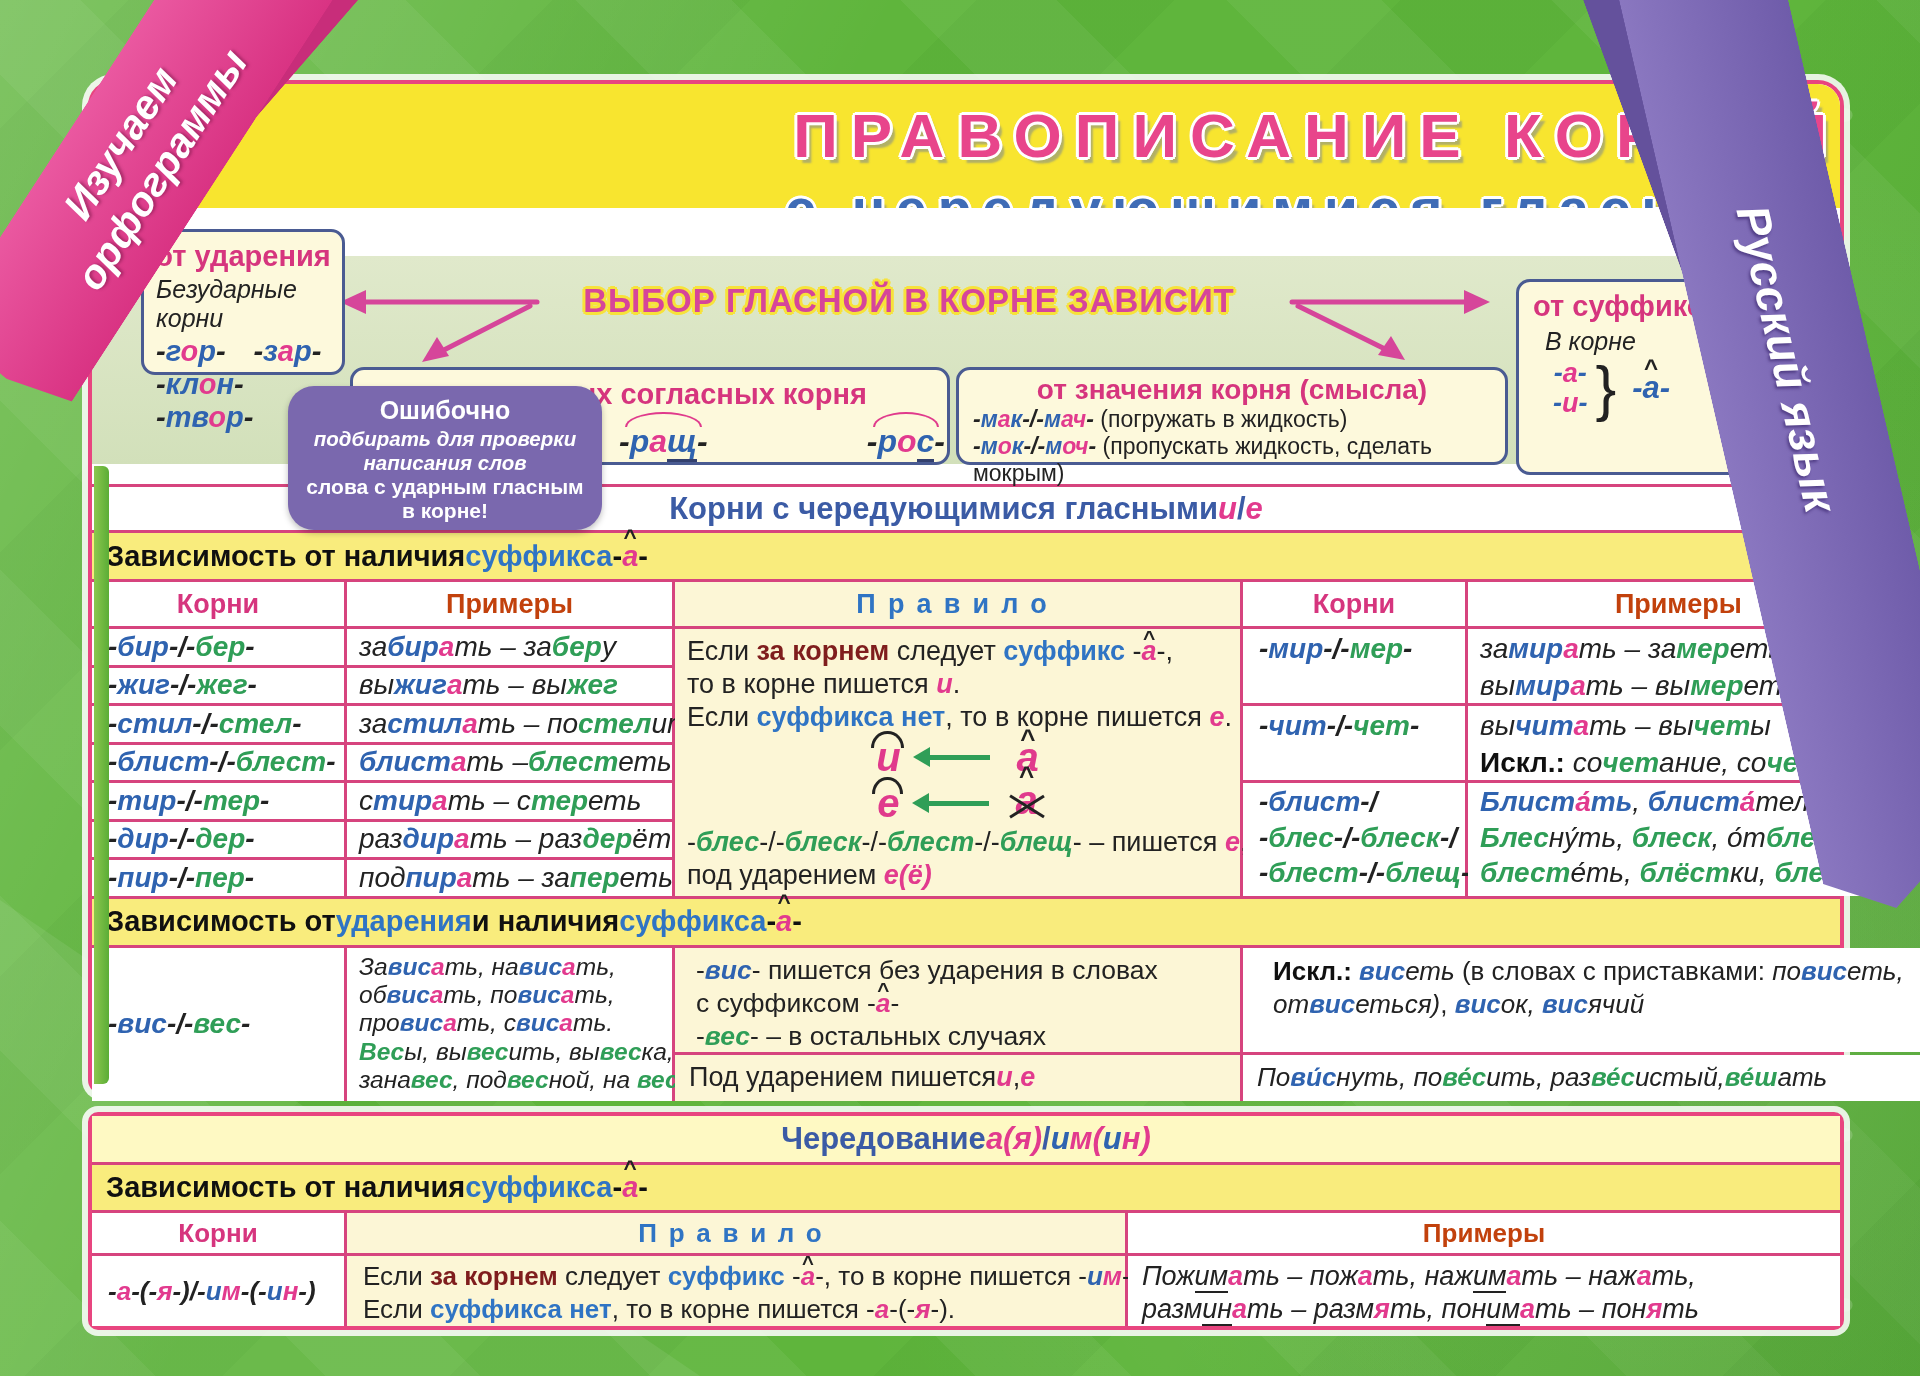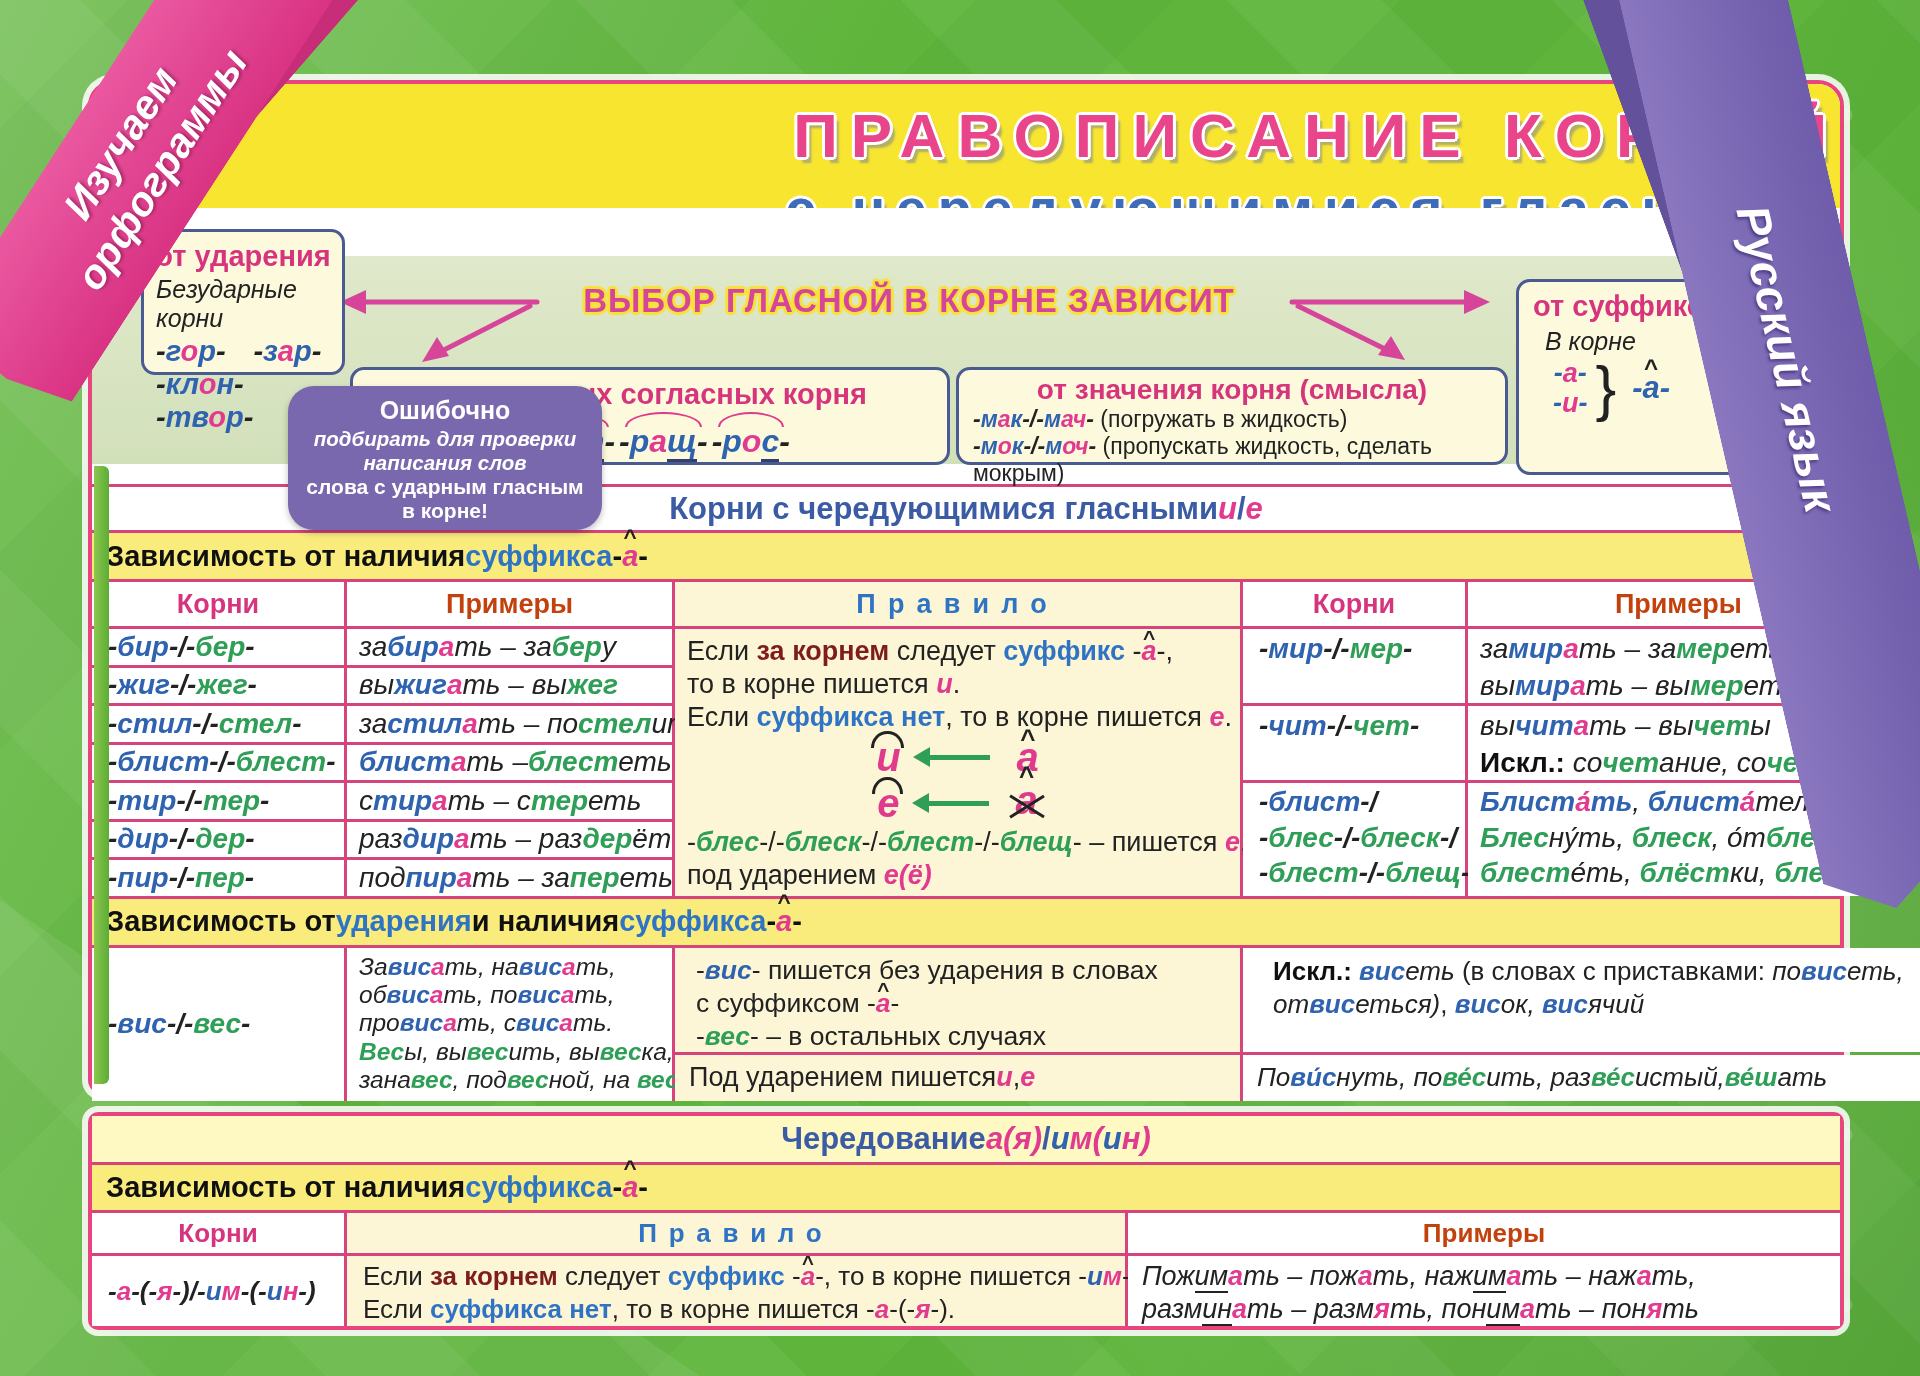--- a/index.html
+++ b/index.html
@@ -57,21 +57,21 @@
     text-shadow:-2px -2px 0 #f7e23a,2px -2px 0 #f7e23a,-2px 2px 0 #f7e23a,2px 2px 0 #f7e23a,
       0 -3px 0 #f7e23a,0 3px 0 #f7e23a,-3px 0 0 #f7e23a,3px 0 0 #f7e23a;}
   .arrows{position:absolute;left:0;top:172px;z-index:2}
 
   .cbox{position:absolute;background:#fdf9dc;border:3px solid #4a5b92;border-radius:14px;z-index:2}
   .cbox .bt{font-size:29px;font-weight:700;color:#d6357e;text-align:center;margin-top:8px}
   .box1{left:49px;top:145px;width:198px;height:140px}
   .box1 .sub{font-style:italic;font-size:25px;color:#222;margin:2px 0 2px 12px}
   .box1 .roots{display:grid;grid-template-columns:1fr 1fr;font-size:29px;line-height:33px;margin-left:12px}
   .box2{left:258px;top:283px;width:594px;height:92px}
-  .box2 .roots{display:flex;justify-content:center;font-size:32px;margin-top:12px}
+  .box2 .roots{display:flex;justify-content:space-between;font-size:32px;margin-top:12px}
   .arcroot{position:relative;display:inline-block;padding:0 2px}
   .arcroot::before{content:'';position:absolute;left:8px;right:8px;top:-11px;height:13px;
     border:2.5px solid #e03a8c;border-bottom:none;border-radius:50% 50% 0 0/100% 100% 0 0}
   .box3{left:864px;top:283px;width:546px;height:92px}
   .box3 .bt{margin-top:4px;font-size:28px}
   .box3 .ml{font-size:23px;line-height:27px;margin-left:14px}
   .box4{left:1424px;top:195px;width:258px;height:190px}
   .box4 .bt{font-size:29px;text-align:left;margin-left:14px}
   .box4 .sub{font-style:italic;font-size:25px;color:#222;margin:4px 0 0 26px}
   .box4 .pair{display:flex;align-items:center;margin-left:34px;margin-top:2px}

